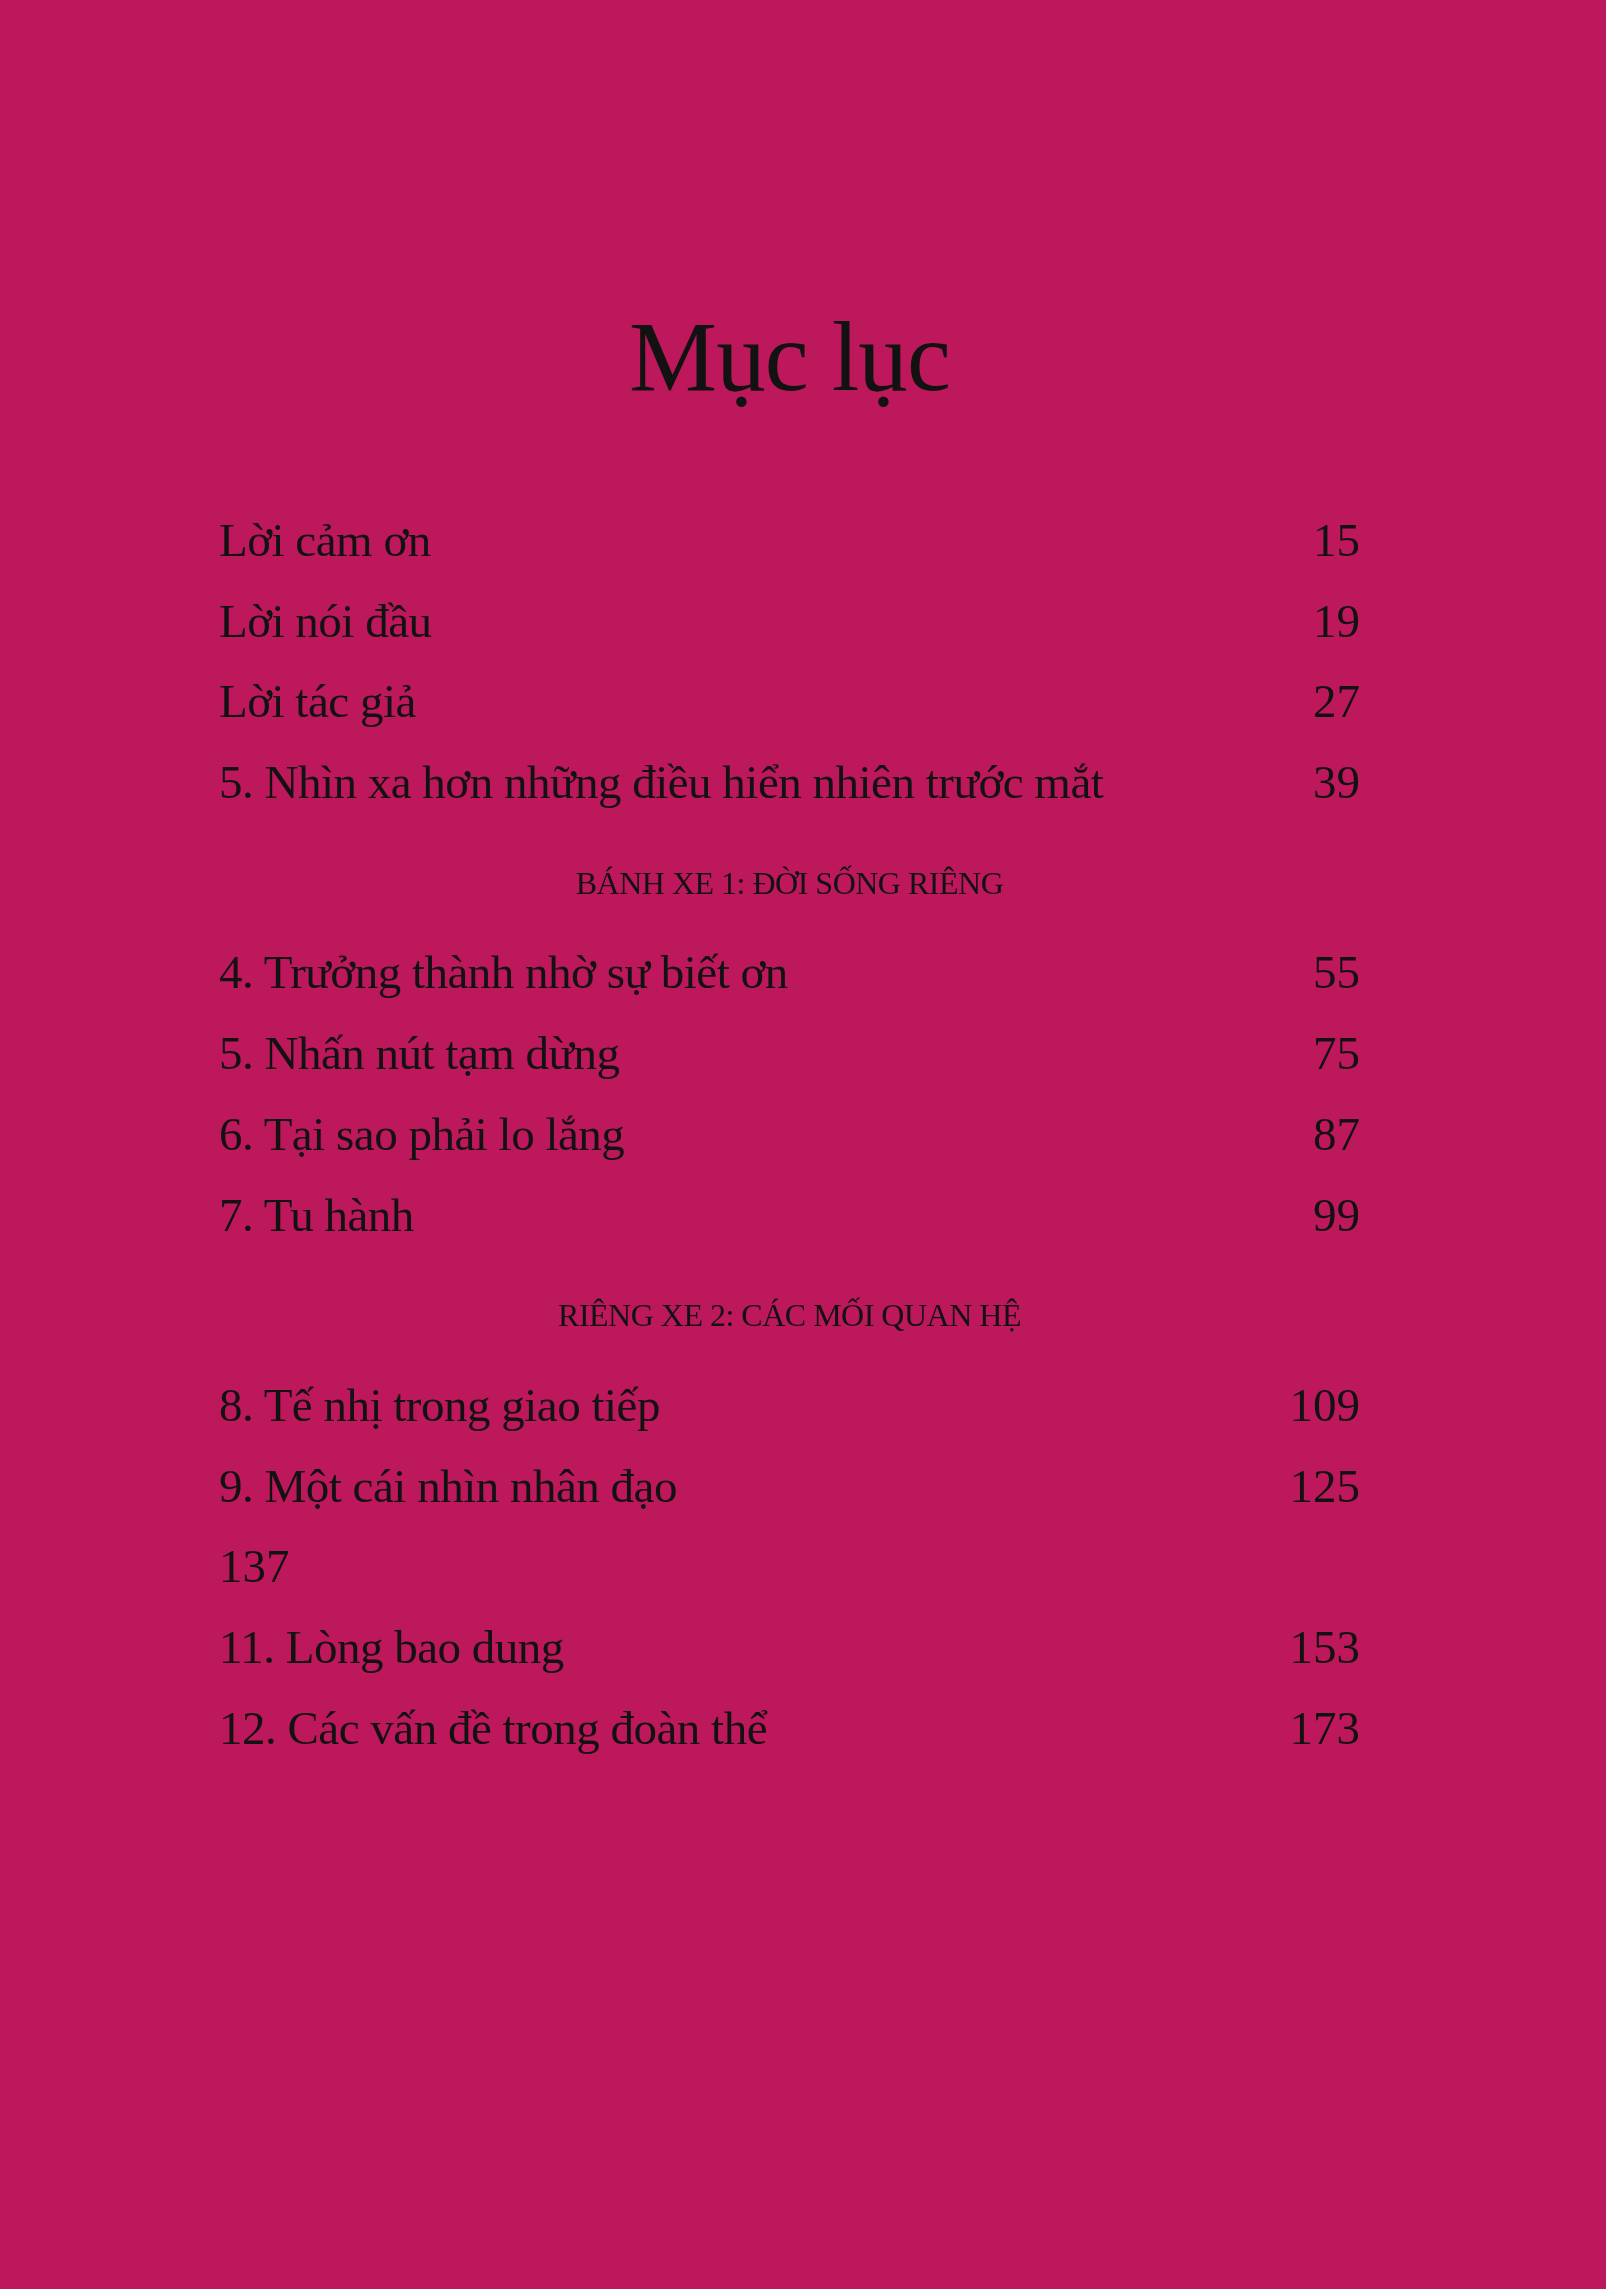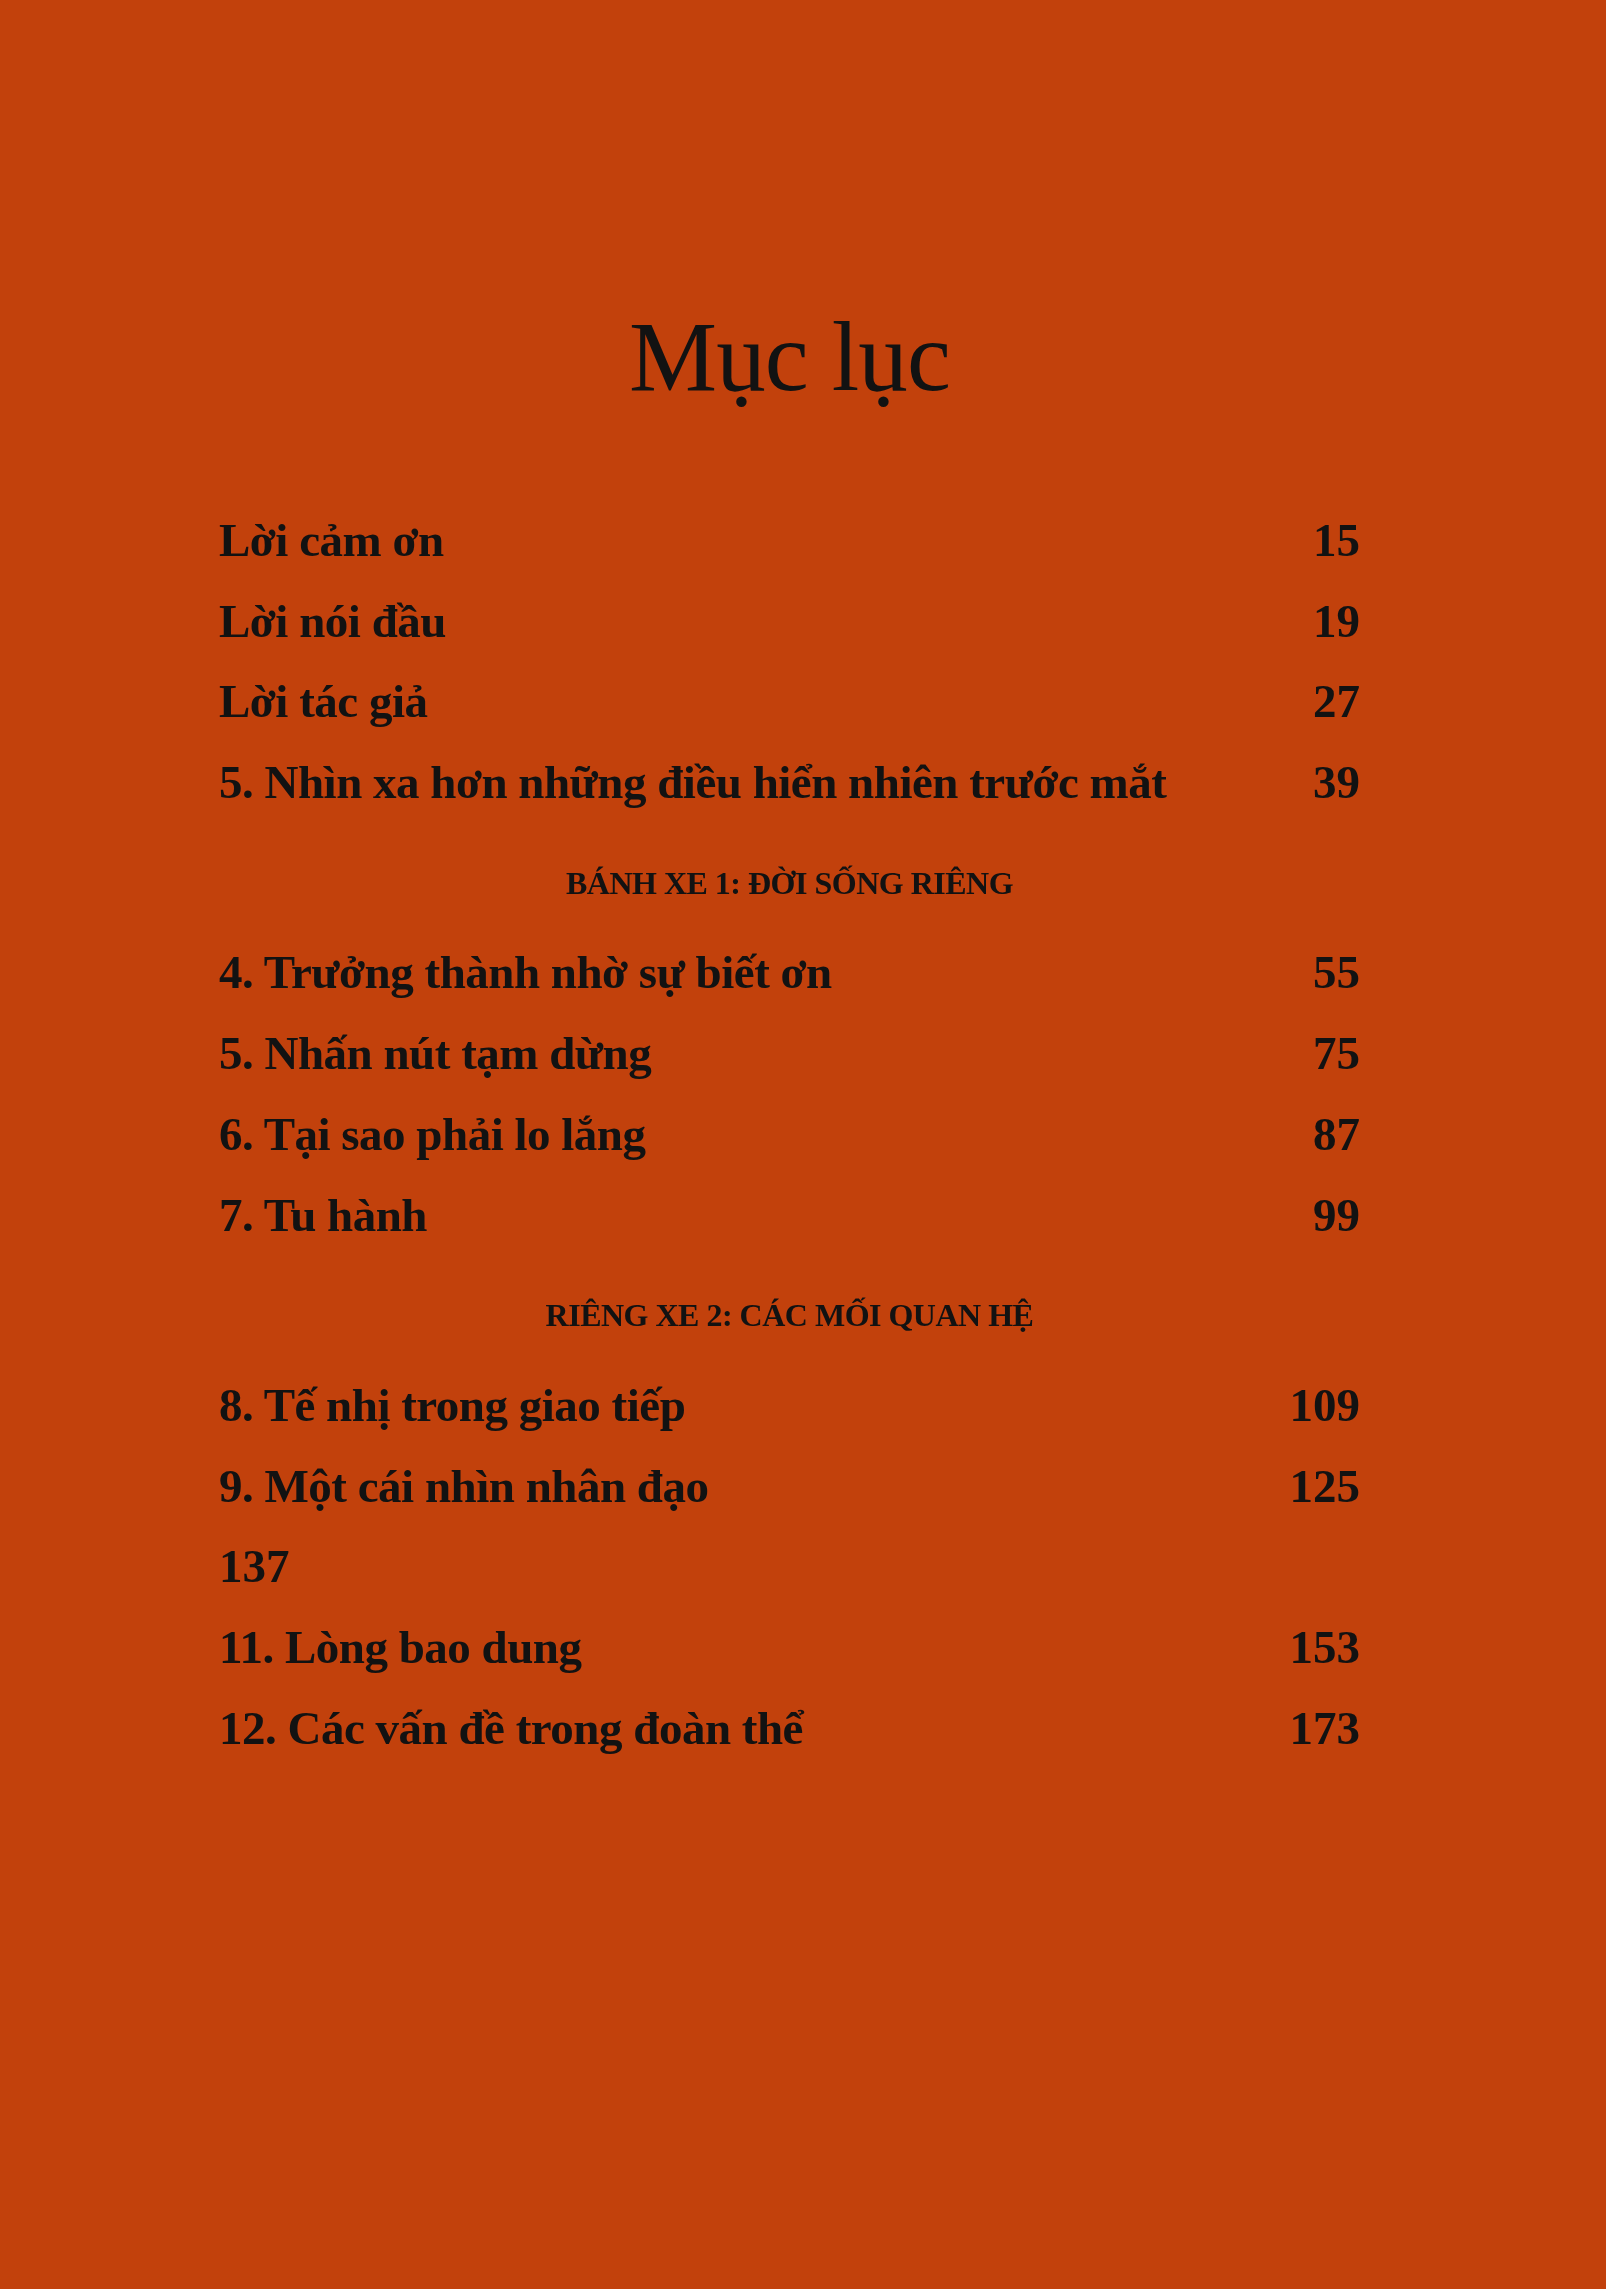--- a/index.html
+++ b/index.html
@@ -11,21 +11,21 @@
     width: 1606px;
     height: 2289px;
     font-family: "Liberation Serif", "DejaVu Serif", serif;
     color: #121212;
   }
   .page {
     position: relative;
     width: 1606px;
     height: 2289px;
     box-sizing: border-box;
-    background: #c2410c;
+    background: #be185d;
     padding: 303px 246px 0 219px;
     overflow: hidden;
   }
   .title {
     font-size: 99px;
     font-weight: 400;
     line-height: 1.1;
     text-align: center;
     margin: 0;
     letter-spacing: -0.9px;
@@ -33,21 +33,20 @@
   .toc {
     margin-top: 103px;
   }
   .row {
     display: flex;
     justify-content: space-between;
     align-items: baseline;
     font-size: 47px;
     line-height: 1.08;
     margin-bottom: 30px;
-    font-weight: bold;
   }
   .row .label {
     white-space: nowrap;
     letter-spacing: -0.5px;
   }
   .row .pagenum {
     white-space: nowrap;
   }
   .row.section {
     justify-content: center;

